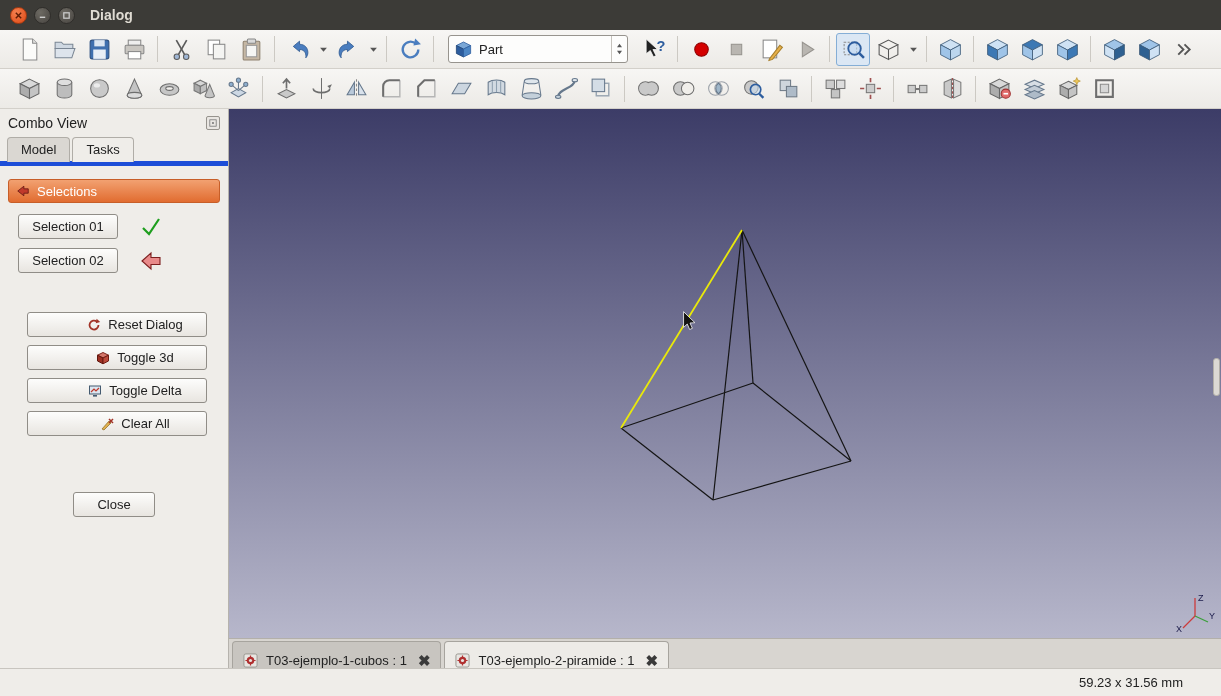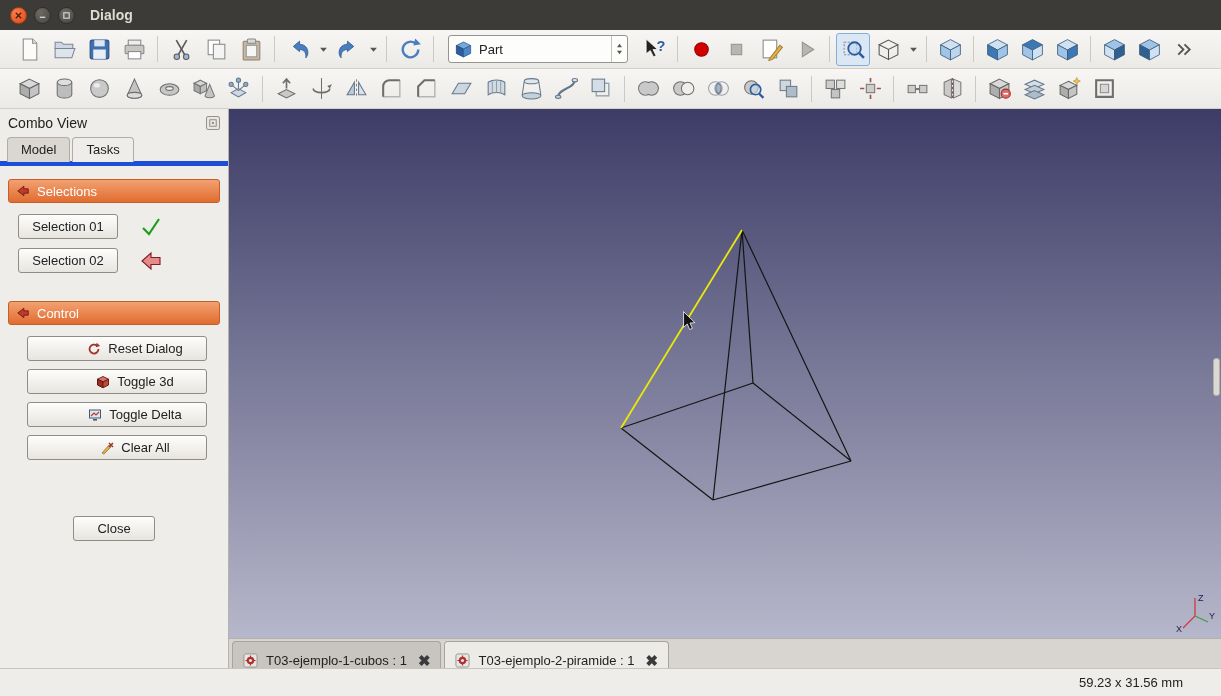--- a/index.html
+++ b/index.html
@@ -591,26 +591,20 @@
               <span class="statusicon">
                 <svg viewBox="0 0 22 22">
                     <polygon points="2,11 11,3 11,7.5 20,7.5 20,14.5 11,14.5 11,19" fill="#e98a8a" stroke="#7c1f1f" stroke-width="1.1"></polygon>
                   </svg>
               </span>
             </div>
           </div>
         </div>
 
         <div class="group">
-          <div class="ghead">
-            <svg viewBox="0 0 16 16">
-                <polygon points="2,8 9,2.5 9,5.5 14,5.5 14,10.5 9,10.5 9,13.5" fill="#c0392b" stroke="#5f1510" stroke-width="0.9"></polygon>
-              </svg>
-            <span>Control</span>
-          </div>
           <div class="gbody">
             <button class="btn cbtn">
               <span class="cicon">
                 <svg viewBox="0 0 14 14">
                     <path d="M11.5 7 a4.5 4.5 0 1 1 -1.6-3.4" fill="none" stroke="#a23327" stroke-width="1.8"></path>
                     <path d="M9.6 0.8 L13.2 4 L8.8 5.2 Z" fill="#a23327"></path>
                   </svg>
               </span>
               <span>Reset Dialog</span>
             </button>

